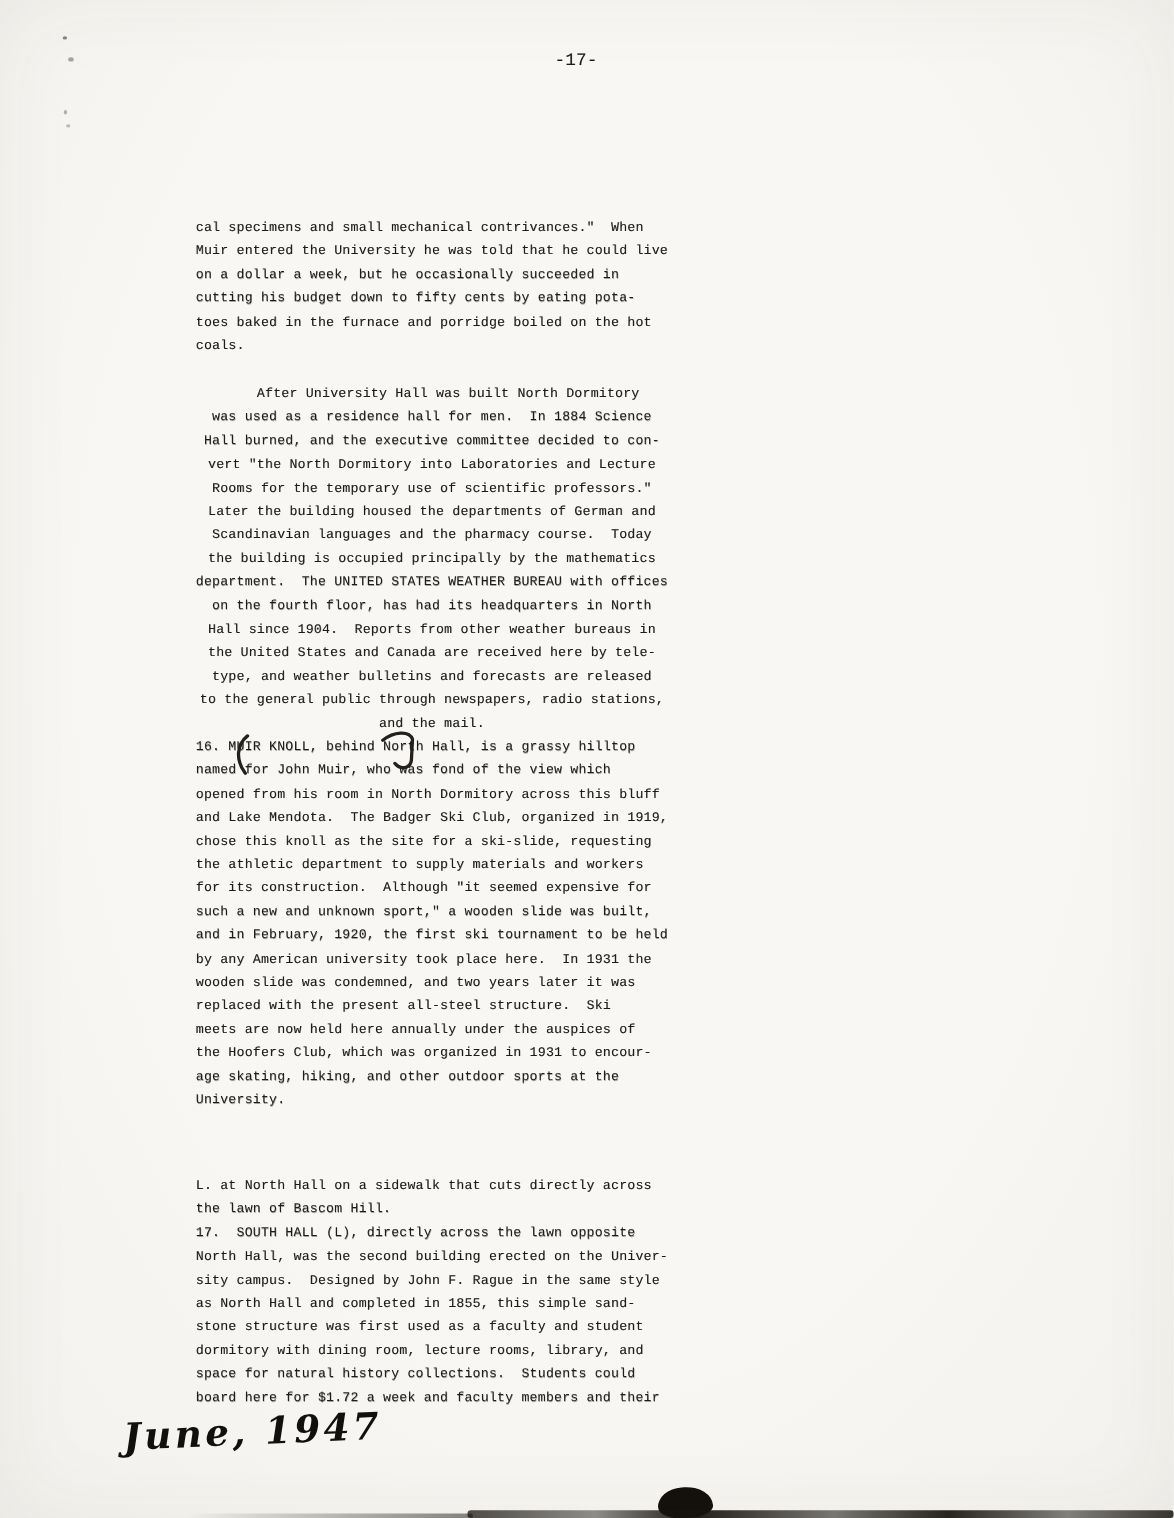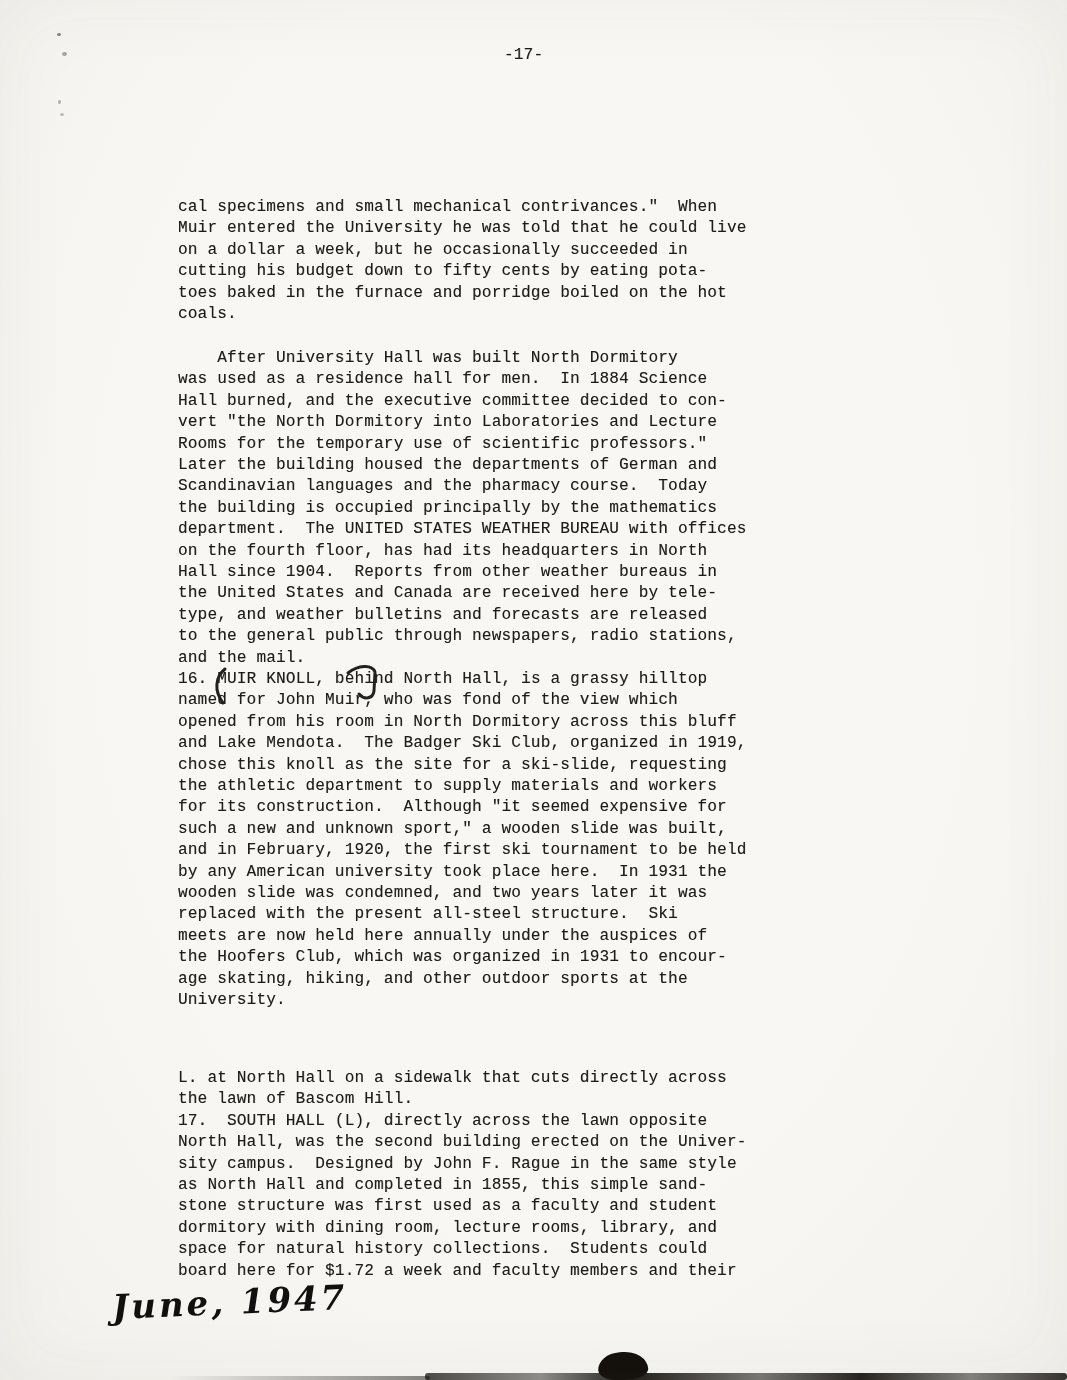--- a/index.html
+++ b/index.html
@@ -9,36 +9,36 @@
     overflow: hidden;
     background:
       radial-gradient(ellipse at 50% 42%, #f8f7f4 55%, #f2f1ed 100%);
     box-shadow: inset 0 0 80px rgba(60,55,45,0.05);
     font-family: "Liberation Mono", "DejaVu Sans Mono", monospace;
     color: var(--ink, #1e1c19);
   }
   .typed {
     position: absolute;
     left: 178px;
-    font-size: 16px;
+    font-size: 12px;
     line-height: 21.4px;
     letter-spacing: 0.2px;
     white-space: pre;
     color: var(--ink, #1e1c19);
     text-shadow: 0.35px 0.35px 0 rgba(25,22,18,0.38);
   }
   .page-number {
     position: absolute;
     top: 46px; left: 504px;
     font-size: 16px;
     letter-spacing: 0.2px;
     text-shadow: 0.35px 0.35px 0 rgba(25,22,18,0.38);
   }
   #para-1 { top: 197px; }
-  #para-2 { top: 348px; }
+  #para-2 { top: 348px; text-align: center; }
   #para-item16 { top: 669px; }
   #para-3 { top: 1068px; }
 
   .inline-seg { white-space: pre; }
 
   .knoll-mark-svg {
     position: absolute;
     left: 0; top: -9px;
     width: 230px; height: 50px;
     pointer-events: none;

